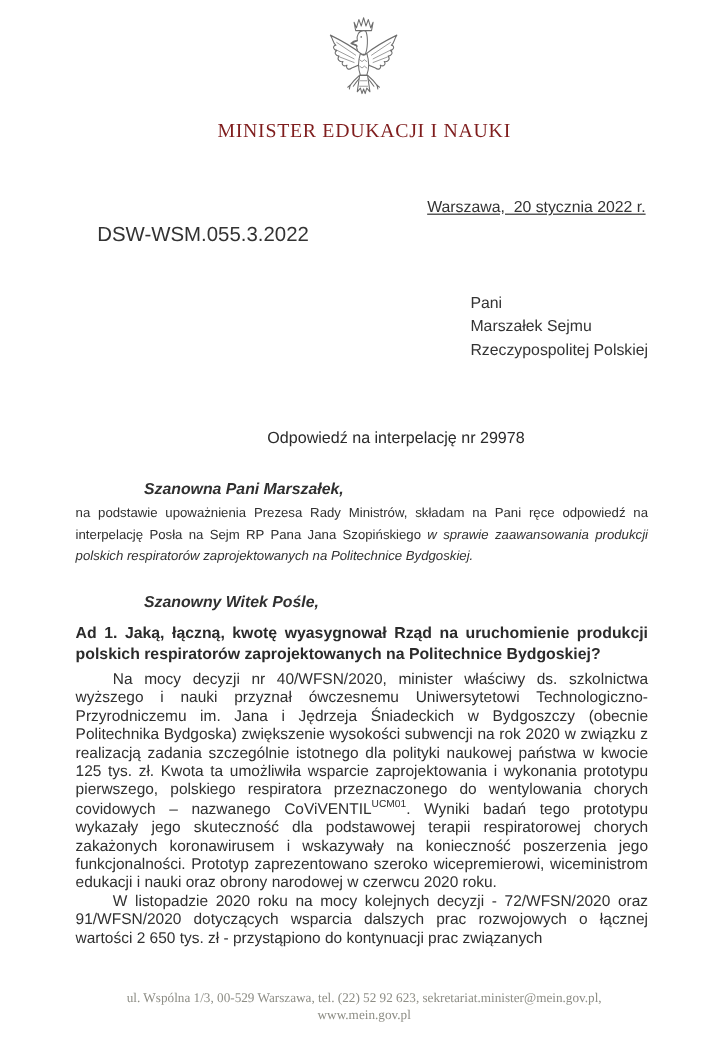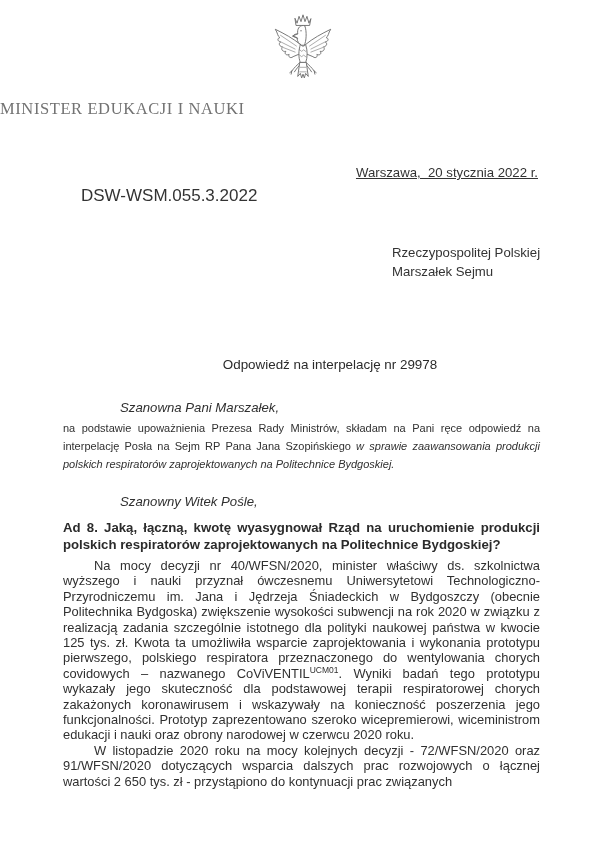--- a/index.html
+++ b/index.html
@@ -8,24 +8,24 @@
     width:607px;height:868px;
     background:#ffffff;
     font-family:"Liberation Sans", sans-serif;
     color:#2f2f2f;
     overflow:hidden;
   }
   .emblem{position:absolute;top:11px;left:270px;width:66px;height:70px;}
   .emblem svg{display:block;}
   .minister-title{
     position:absolute;top:99px;left:0;width:100%;
-    text-align:left;
+    text-align:center;
     font-family:"Liberation Serif", serif;
     font-size:16.5px;letter-spacing:0.6px;
-    color:#737373;
+    color:#7f1d1d;
   }
   .dateline{
     position:absolute;top:165px;right:69px;
     font-size:13.2px;white-space:pre;color:#333;text-decoration:underline;
   }
   .refnum{
     position:absolute;top:186px;left:81px;
     font-size:17px;color:#333;
   }
   .recipient{
@@ -36,21 +36,21 @@
     position:absolute;top:357px;left:92px;width:476px;
     text-align:center;font-weight:normal;font-size:13.4px;color:#2b2b2b;
   }
   .letter-body{
     position:absolute;top:399px;left:63px;width:477px;
     font-size:13px;color:#303030;
   }
   .letter-body p{margin:0;}
   .sal{
     font-style:italic;text-indent:57px;text-align:left;
-    line-height:18px;font-size:13.2px;
+    line-height:18px;font-size:13.2px;font-weight:bold;
   }
   .p-intro{
     margin-top:2px !important;
     text-align:justify;line-height:18px;font-size:11px;
   }
   .p-intro .it{font-style:italic;}
   .sal-2{margin-top:20px !important;}
   .p-question{
     margin-top:8px !important;
     font-weight:bold;text-align:justify;line-height:17px;font-size:13.2px;color:#2b2b2b;
@@ -103,29 +103,34 @@
     </svg>
   </div>
 
   <div class="minister-title">MINISTER EDUKACJI I NAUKI</div>
 
   <div class="dateline">Warszawa,  20 stycznia 2022 r.</div>
 
   <div class="refnum">DSW-WSM.055.3.2022</div>
 
   <div class="recipient">
+    <div>Pani</div>
+    <div>Marszałek Sejmu</div>
     <div>Rzeczypospolitej Polskiej</div>
-    <div>Marszałek Sejmu</div>
   </div>
 
   <div class="subject">Odpowiedź na interpelację nr 29978</div>
 
   <div class="letter-body">
     <p class="sal">Szanowna Pani Marszałek,</p>
     <p class="p-intro"><span>na podstawie upoważnienia Prezesa Rady Ministrów, składam na Pani ręce odpowiedź na interpelację Posła na Sejm RP Pana Jana Szopińskiego </span><span class="it">w sprawie zaawansowania produkcji polskich respiratorów zaprojektowanych na Politechnice Bydgoskiej.</span></p>
     <p class="sal sal-2">Szanowny Witek Pośle,</p>
-    <p class="p-question">Ad 8. Jaką, łączną, kwotę wyasygnował Rząd na uruchomienie produkcji polskich respiratorów zaprojektowanych na Politechnice Bydgoskiej?</p>
+    <p class="p-question">Ad 1. Jaką, łączną, kwotę wyasygnował Rząd na uruchomienie produkcji polskich respiratorów zaprojektowanych na Politechnice Bydgoskiej?</p>
     <p class="p-answer p-answer-first"><span>Na mocy decyzji nr 40/WFSN/2020, minister właściwy ds. szkolnictwa wyższego i nauki przyznał ówczesnemu Uniwersytetowi Technologiczno-Przyrodniczemu im. Jana i Jędrzeja Śniadeckich w Bydgoszczy (obecnie Politechnika Bydgoska) zwiększenie wysokości subwencji na rok 2020 w związku z realizacją zadania szczególnie istotnego dla polityki naukowej państwa w kwocie 125 tys. zł. Kwota ta umożliwiła wsparcie zaprojektowania i wykonania prototypu pierwszego, polskiego respiratora przeznaczonego do wentylowania chorych covidowych – nazwanego CoViVENTIL</span><sup>UCM01</sup><span>. Wyniki badań tego prototypu wykazały jego skuteczność dla podstawowej terapii respiratorowej chorych zakażonych koronawirusem i wskazywały na konieczność poszerzenia jego funkcjonalności. Prototyp zaprezentowano szeroko wicepremierowi, wiceministrom edukacji i nauki oraz obrony narodowej w czerwcu 2020 roku.</span></p>
     <p class="p-answer">W listopadzie 2020 roku na mocy kolejnych decyzji - 72/WFSN/2020 oraz 91/WFSN/2020 dotyczących wsparcia dalszych prac rozwojowych o łącznej wartości 2 650 tys. zł - przystąpiono do kontynuacji prac związanych</p>
   </div>
 
+  <div class="footer">
+    <div>ul. Wspólna 1/3, 00-529 Warszawa, tel. (22) 52 92 623, sekretariat.minister@mein.gov.pl,</div>
+    <div>www.mein.gov.pl</div>
+  </div>
 
 </div>
 
 </body></html>

